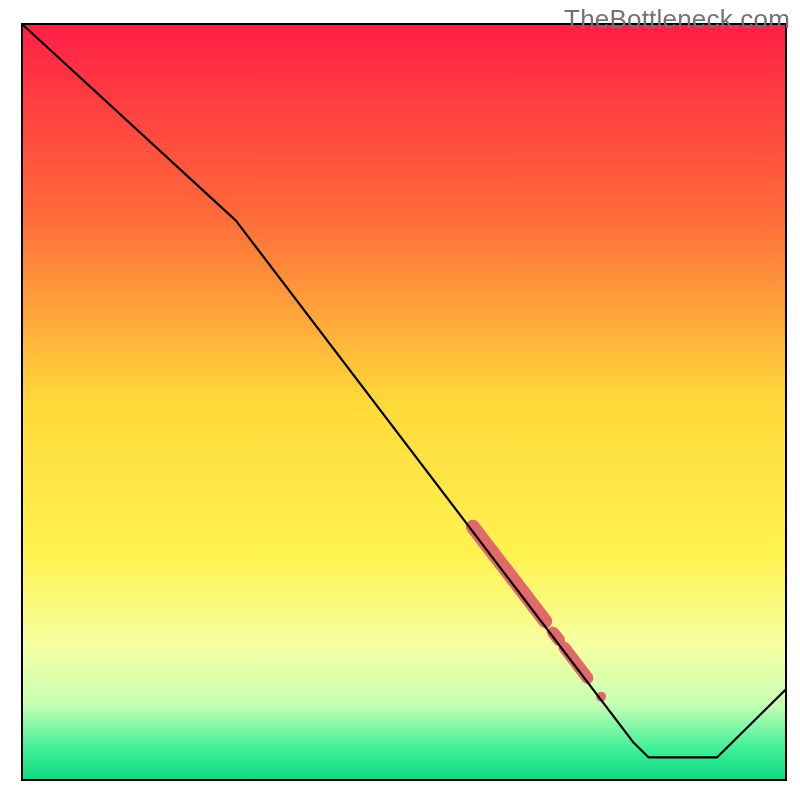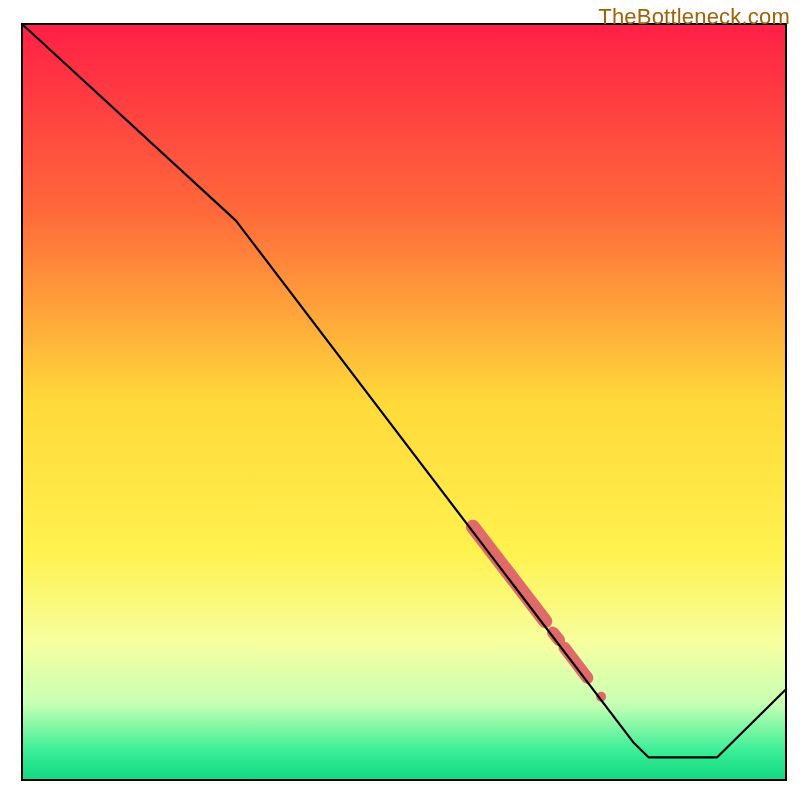--- a/index.html
+++ b/index.html
@@ -13,22 +13,22 @@
   }
   .chart-container {
     position: relative;
     width: 800px;
     height: 800px;
   }
   .watermark {
     position: absolute;
     top: 4px;
     right: 10px;
-    color: #a16207;
-    font-size: 22px;
+    color: #737373;
+    font-size: 26px;
     font-weight: 500;
     letter-spacing: 0.2px;
     z-index: 50;
   }
   svg {
     display: block;
   }
 </style>
 </head>
 <body>

